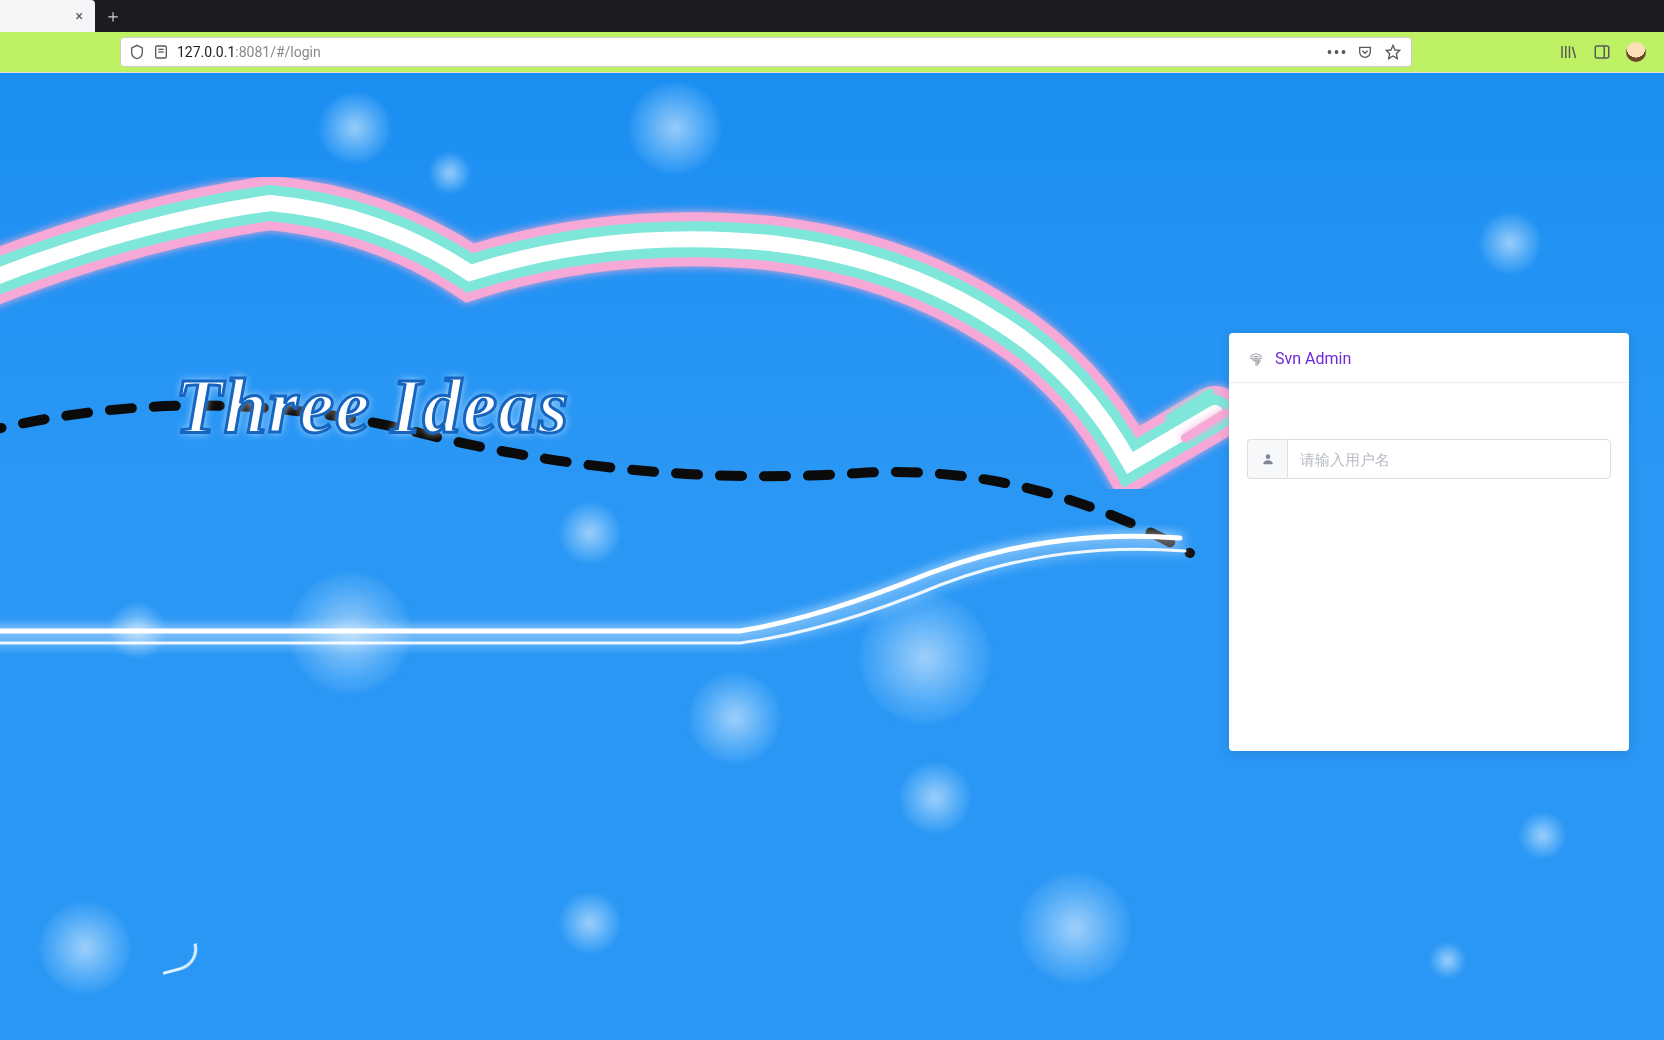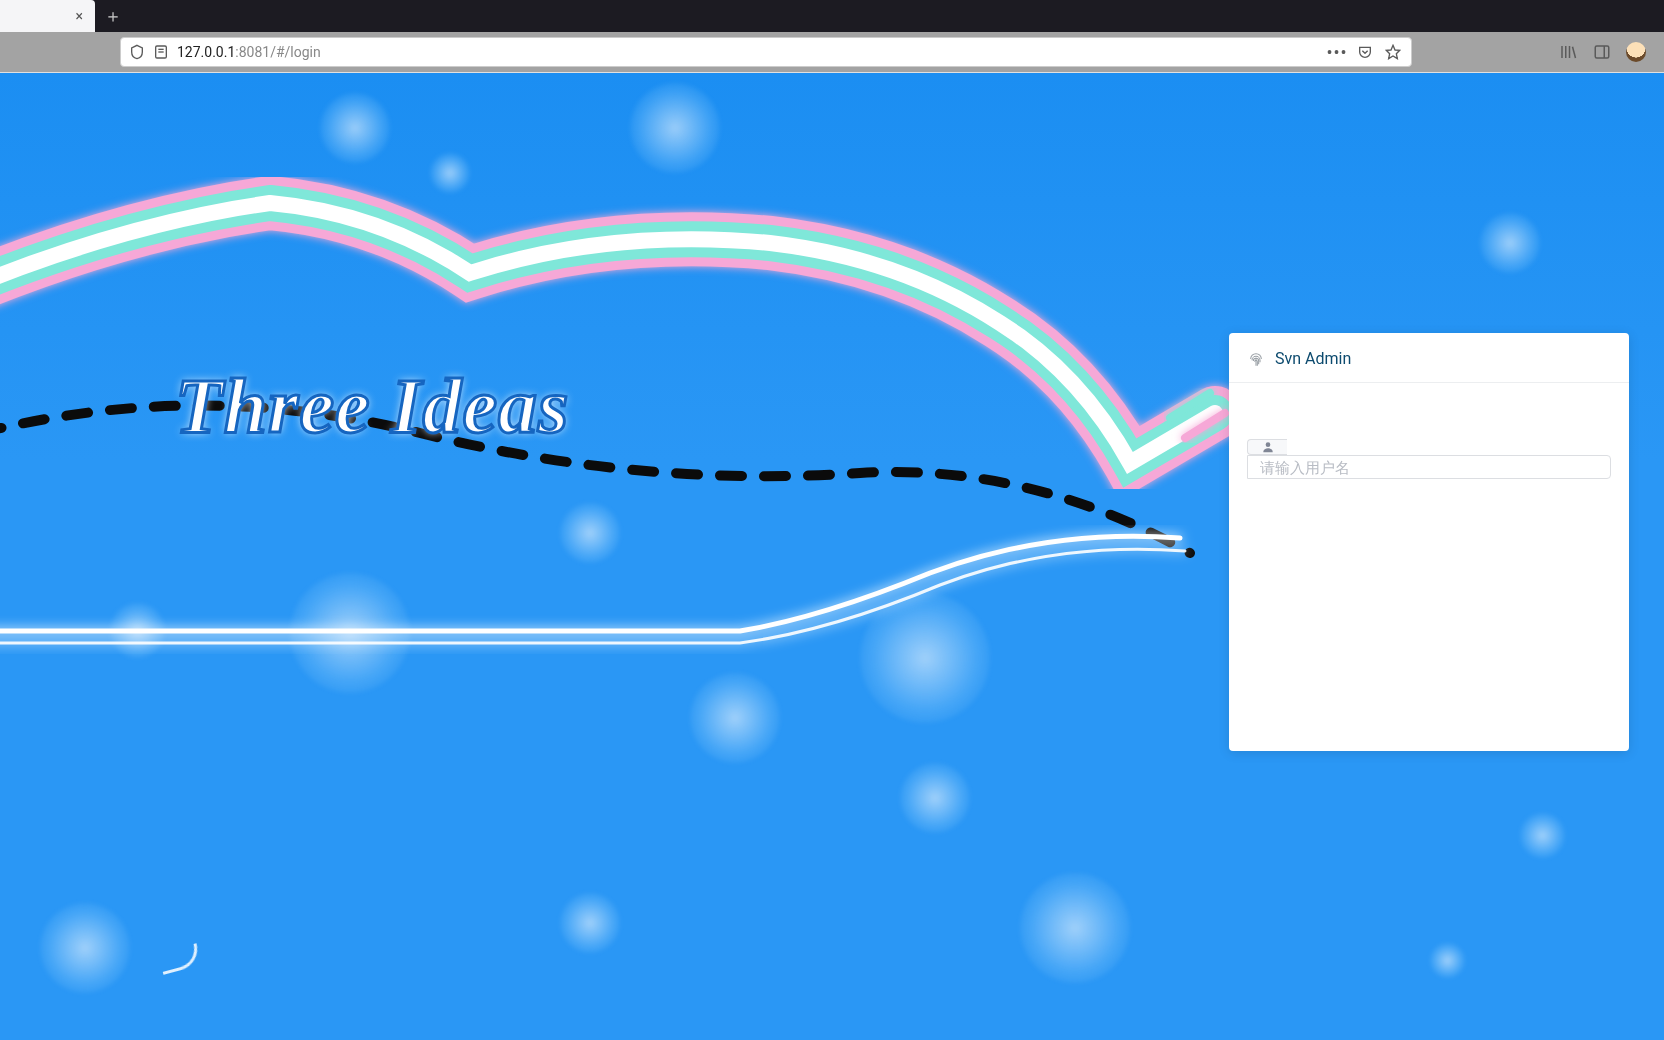--- a/index.html
+++ b/index.html
@@ -40,21 +40,21 @@
       display: flex;
       align-items: center;
       justify-content: center;
       color: #ccc;
       font-size: 18px;
       cursor: pointer;
     }
 
     .addr-bar {
       height: 41px;
-      background: #a3a3a3;
+      background: #bef264;
       display: flex;
       align-items: center;
       padding: 0 12px 0 120px;
       gap: 6px;
       border-bottom: 1px solid #e0e0e0;
     }
     .addr-input-wrap {
       flex: 1;
       height: 30px;
       background: #fff;
@@ -159,39 +159,38 @@
       display: flex;
       flex-direction: column;
     }
     .login-header {
       display: flex;
       align-items: center;
       gap: 10px;
       padding: 16px 18px 14px 18px;
       border-bottom: 1px solid #eceef0;
       font-size: 16px;
-      color: #0c4a6e;
+      color: #6d28d9;
     }
     .fingerprint-icon {
       width: 18px; height: 18px;
       display: flex; align-items: center; justify-content: center;
     }
     .fingerprint-icon svg { width: 16px; height: 16px; }
 
     .login-body {
       padding: 56px 18px 18px 18px;
       display: flex;
       flex-direction: column;
       gap: 30px;
     }
     .input-group {
       display: flex;
       width: 100%;
       height: 40px;
-      flex-direction: column;
     }
     .input-addon {
       width: 40px;
       background: #f7f8fa;
       border: 1px solid #dcdee2;
       border-right: none;
       border-radius: 4px 0 0 4px;
       display: flex; align-items: center; justify-content: center;
       color: #808695;
     }

